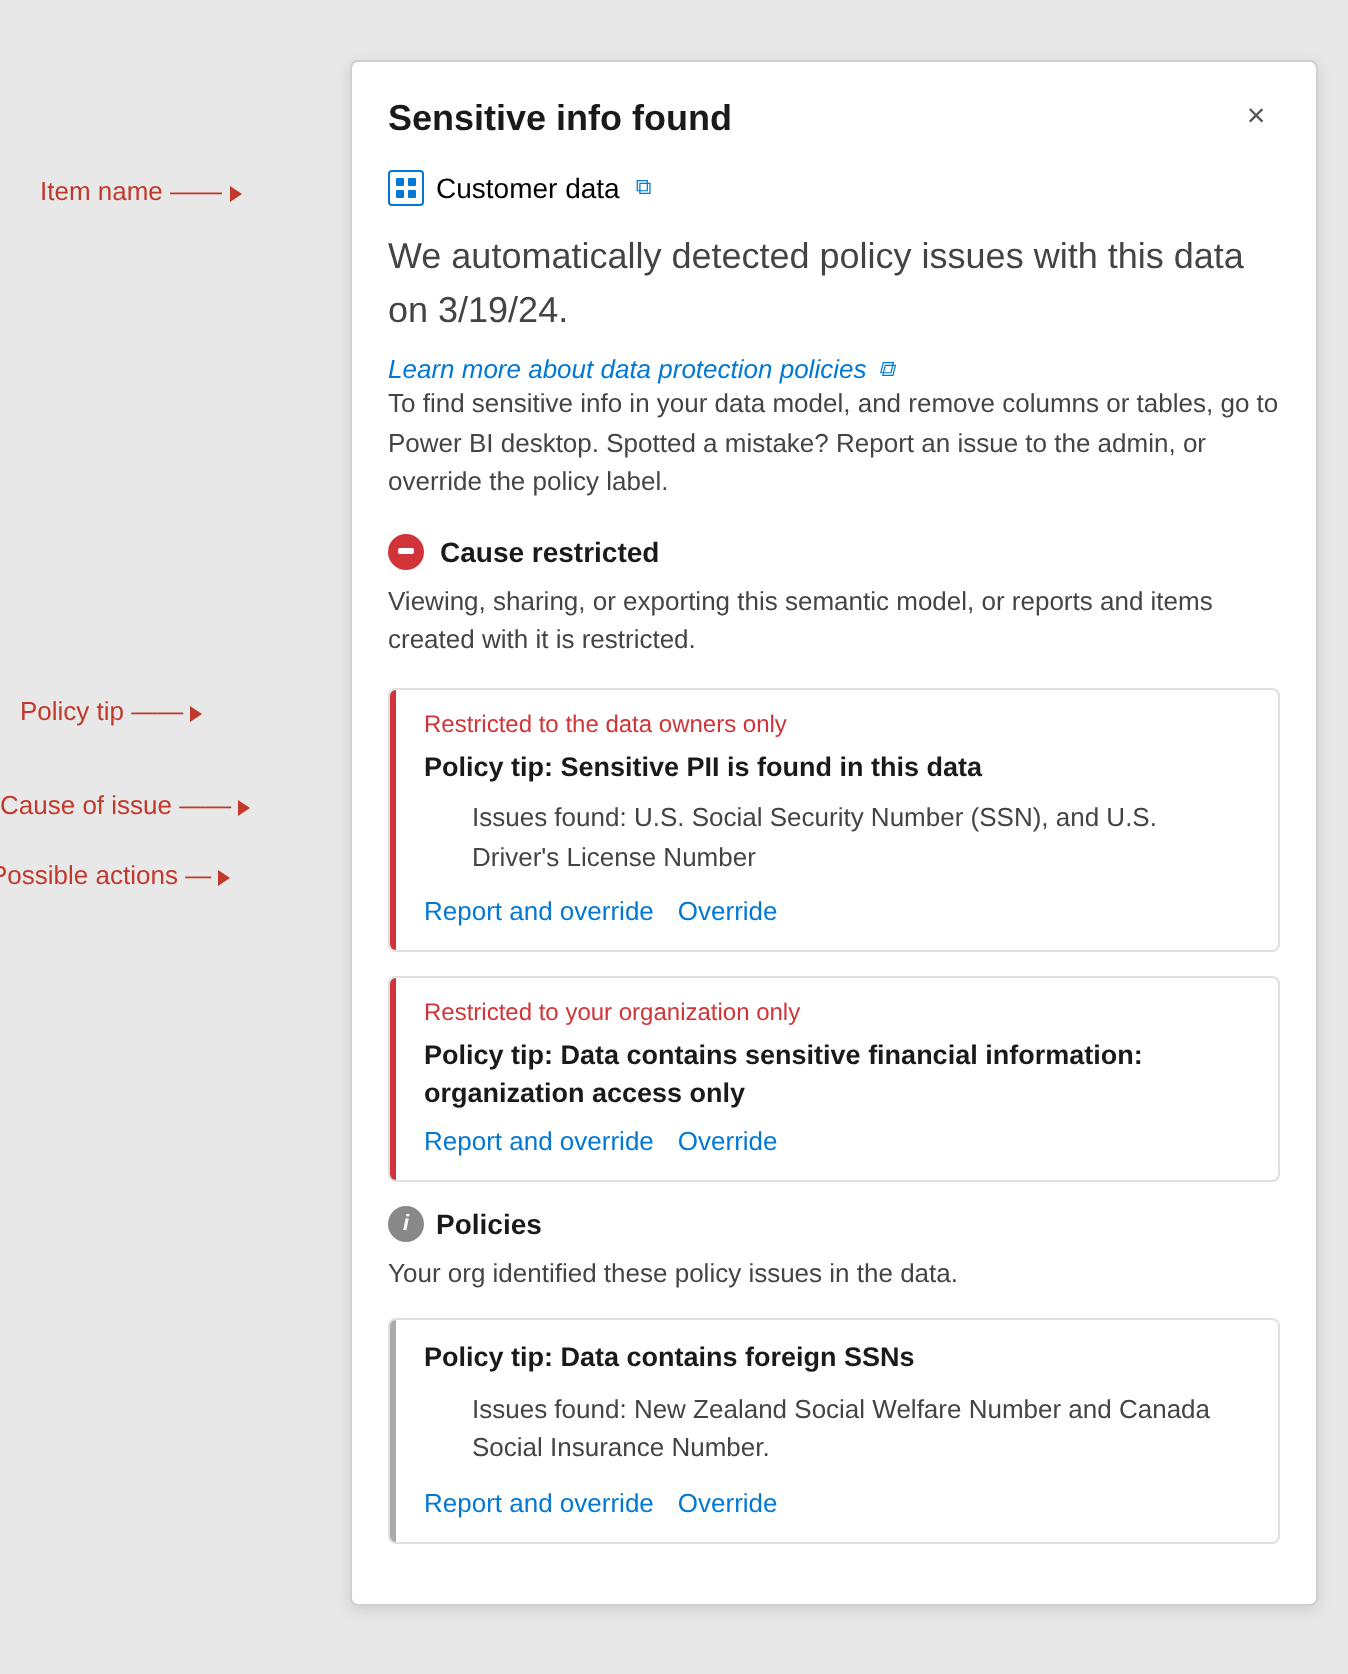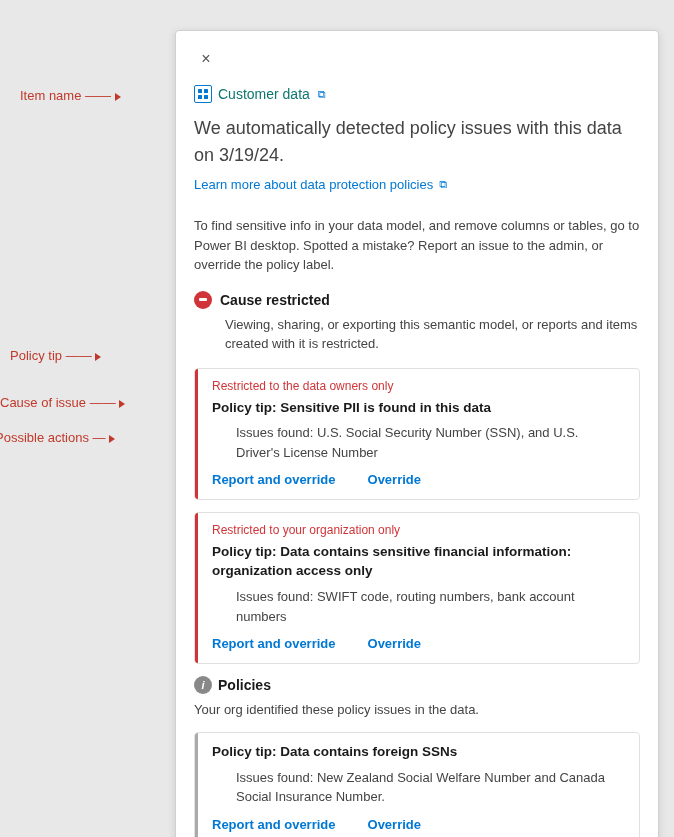--- a/index.html
+++ b/index.html
@@ -108,21 +108,21 @@
     }
 
     .item-icon-dot {
       width: 4px;
       height: 4px;
       background: #0078d4;
       border-radius: 0.5px;
     }
 
     .item-name-text {
-      color: #0f766e;
+      color: #000000;
       font-size: 14px;
       font-weight: 500;
     }
 
     .external-link-icon {
       color: #0078d4;
       font-size: 11px;
       margin-left: 2px;
     }
 
@@ -133,24 +133,25 @@
       margin-bottom: 8px;
     }
 
     .learn-more-link {
       color: #0078d4;
       text-decoration: none;
       font-size: 13px;
     }
 
     .learn-more-row {
-      margin-bottom: 24px;
+      margin-bottom: 0;
       display: flex;
       align-items: center;
       gap: 4px;
+      font-style: italic;
     }
 
     .instruction-text {
       color: #444;
       font-size: 13px;
       line-height: 1.5;
       margin-bottom: 16px;
     }
 
     
@@ -183,21 +184,20 @@
       font-size: 14px;
       font-weight: 600;
       color: #1a1a1a;
     }
 
     .access-restricted-desc {
       color: #444;
       font-size: 13px;
       line-height: 1.5;
       margin-bottom: 14px;
-      margin-left: 31px;
     }
 
     
     .policy-card {
       border: 1px solid #e0e0e0;
       border-radius: 4px;
       margin-bottom: 12px;
       overflow: hidden;
     }
 
@@ -223,23 +223,22 @@
     .policy-card-issues {
       color: #444;
       font-size: 13px;
       line-height: 1.5;
       margin-bottom: 10px;
       margin-left: 24px;
     }
 
     .policy-card-actions {
       display: flex;
-      gap: 32px;
-      align-items: center;
-      font-weight: bold;
+      gap: 12px;
+      align-items: center;
     }
 
     .action-link {
       color: #0078d4;
       font-size: 13px;
       text-decoration: none;
       cursor: pointer;
     }
 
     
@@ -340,20 +339,21 @@
 
   <div class="annotation ann-possible">
     <span>Possible actions</span>
     <span class="annotation-arrow"> —</span>
     <span class="arrow-right"></span>
   </div>
 
   <div class="panel">
 
     <div class="panel-header">
+      <span class="panel-title">Sensitive info found</span>
       <button class="close-btn">
         <span>×</span>
       </button>
     </div>
 
     <div class="panel-body">
 
       <div class="item-name-row">
         <div class="item-icon">
           <div class="item-icon-inner">
@@ -393,21 +393,20 @@
             <a class="action-link" href="#">Report and override</a>
             <a class="action-link" href="#">Override</a>
           </div>
         </div>
       </div>
 
       <div class="policy-card">
         <div class="policy-card-inner">
           <div class="policy-card-restriction">Restricted to your organization only</div>
           <div class="policy-card-title">Policy tip: Data contains sensitive financial information: organization access only</div>
-          <div class="policy-card-issues">Issues found: SWIFT code, routing numbers, bank account numbers</div>
           <div class="policy-card-actions">
             <a class="action-link" href="#">Report and override</a>
             <a class="action-link" href="#">Override</a>
           </div>
         </div>
       </div>
 
       <div class="policies-section">
         <div class="policies-header">
           <div class="info-icon">i</div>

